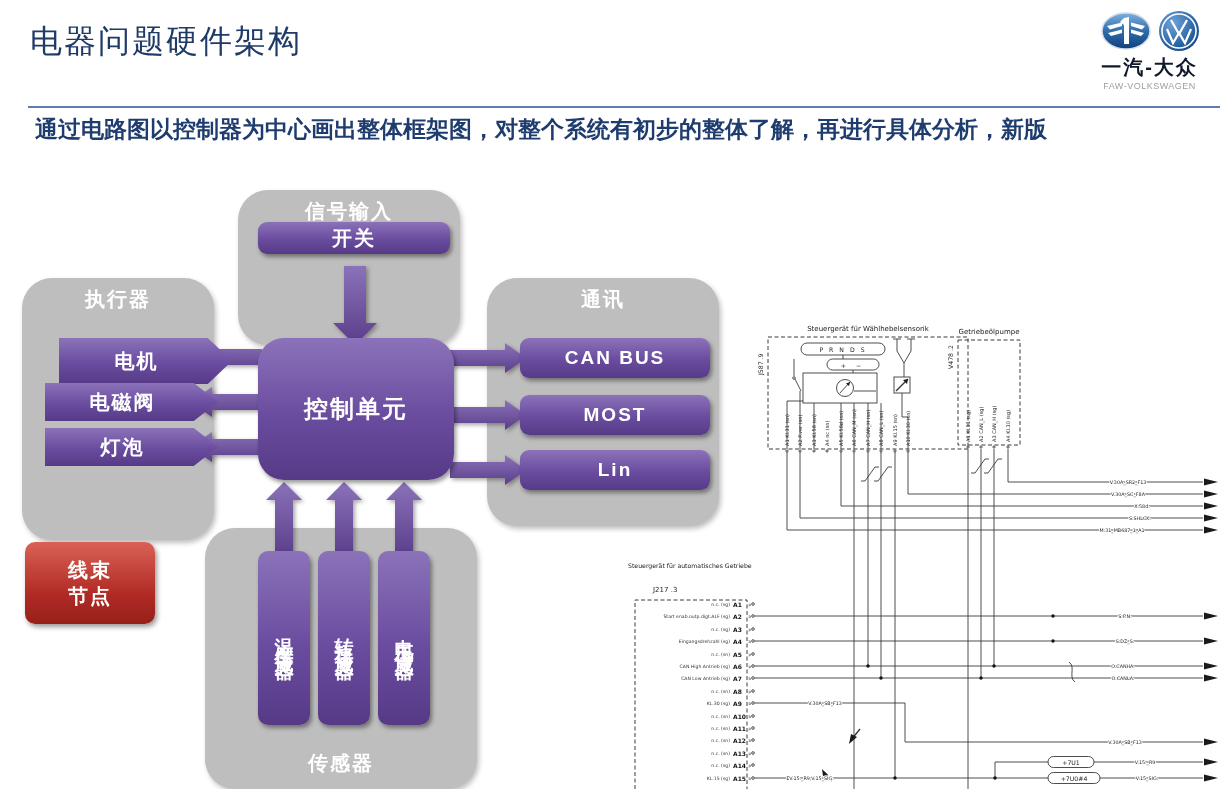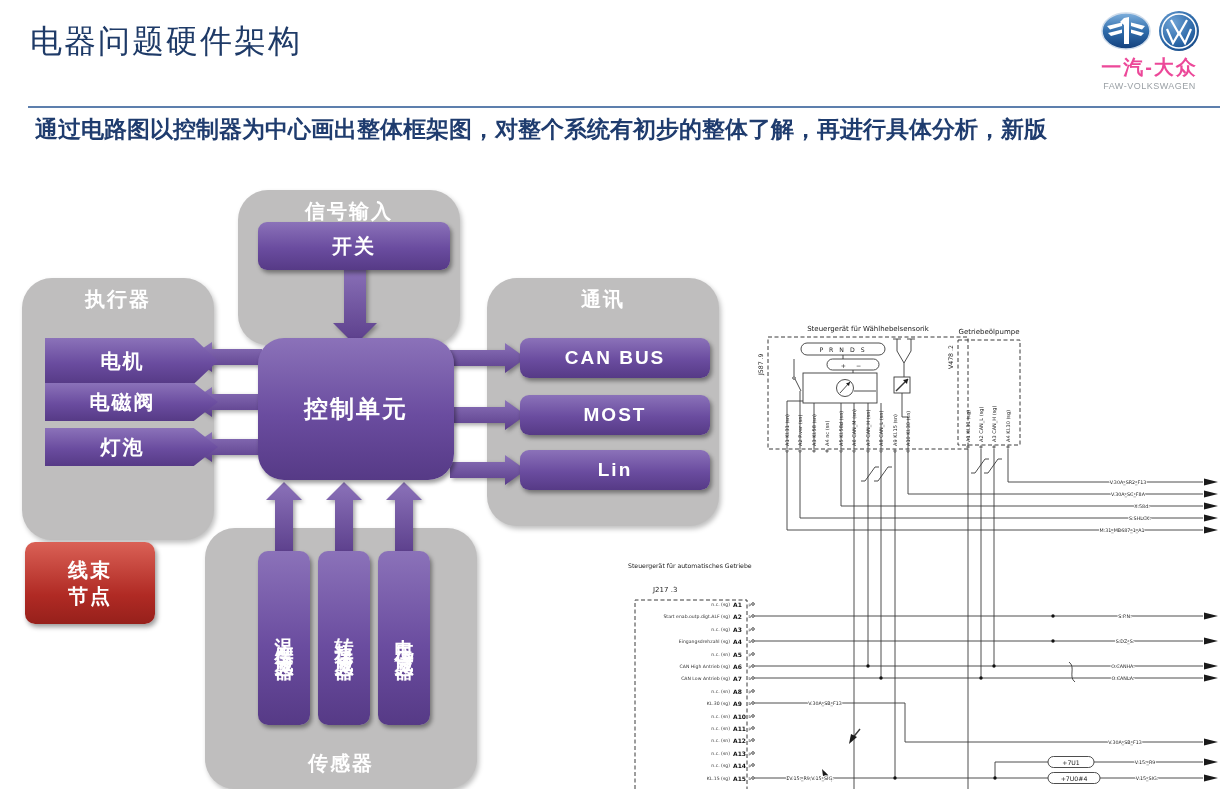--- a/index.html
+++ b/index.html
@@ -6,21 +6,21 @@
   .slide{position:relative;width:1220px;height:789px;background:#ffffff;overflow:hidden;
          font-family:"Liberation Sans",sans-serif;}
   .page-title{position:absolute;left:30px;top:20px;font-family:"Liberation Serif","DejaVu Serif",serif;
         font-size:32px;color:#1e3a67;letter-spacing:2px;}
   .rule{position:absolute;left:28px;right:0;top:106px;height:2px;background:#5d7fad;}
   .intro{position:absolute;left:35px;top:114px;width:1170px;font-size:23px;font-weight:bold;
         color:#1f3c6e;line-height:1.38;}
   
   .brand{position:absolute;right:8px;top:10px;width:125px;text-align:center;}
   .logos{display:flex;justify-content:center;gap:6px;align-items:center;}
-  .brand-cn{font-size:20px;font-weight:bold;color:#ec4899;letter-spacing:2px;margin-top:2px;}
+  .brand-cn{font-size:20px;font-weight:bold;color:#0f172a;letter-spacing:2px;margin-top:2px;}
   .brand-en{font-size:9px;font-weight:normal;color:#9aa0a5;letter-spacing:.5px;}
   
   .diagram{position:absolute;left:0;top:185px;width:740px;height:604px;}
   .gbox{position:absolute;background:#bfbebe;border-radius:30px;box-shadow:2px 3px 5px rgba(0,0,0,.25);}
   .gbox .gtitle{position:absolute;left:0;right:0;top:8px;text-align:center;color:#fff;
         font-size:20px;font-weight:bold;letter-spacing:2px;}
   .gbox .gtitle.bottom{top:auto;bottom:12px;}
   .pbtn{position:absolute;display:flex;align-items:center;justify-content:center;
         background:linear-gradient(180deg,#8b72b9 0%,#6a4c9f 55%,#563a86 100%);
         border-radius:9px;color:#fff;font-size:20px;font-weight:bold;letter-spacing:2px;
@@ -133,23 +133,23 @@
         <polygon points="450,165 505,165 505,158 526,173 505,188 505,181 450,181"></polygon>
         <polygon points="450,222 505,222 505,215 526,230 505,245 505,238 450,238"></polygon>
         <polygon points="450,277 505,277 505,270 526,285 505,300 505,293 450,293"></polygon>
 
         <polygon points="275,372 293,372 293,315 302,315 284,297 266,315 275,315"></polygon>
         <polygon points="335,372 353,372 353,315 362,315 344,297 326,315 335,315"></polygon>
         <polygon points="395,372 413,372 413,315 422,315 404,297 386,315 395,315"></polygon>
       </g>
     </svg>
 
-    <div class="pbtn" style="left:258px;top:37px;width:192px;height:48px;">开关</div>
-
-    <div class="pbtn pent" style="left:45px;top:153px;width:155px;height:46px;">电机</div>
+    <div class="pbtn" style="left:258px;top:37px;width:192px;height:32px;">开关</div>
+
+    <div class="pbtn pent" style="left:59px;top:153px;width:155px;height:46px;">电机</div>
     <div class="pbtn pent" style="left:45px;top:198px;width:155px;height:38px;">电磁阀</div>
     <div class="pbtn pent" style="left:45px;top:243px;width:155px;height:38px;">灯泡</div>
 
     <div class="pbtn ctrl" style="left:258px;top:153px;width:196px;height:142px;">控制单元</div>
 
     <div class="pbtn" style="left:520px;top:153px;width:190px;height:40px;font-size:19px;">CAN BUS</div>
     <div class="pbtn" style="left:520px;top:210px;width:190px;height:40px;font-size:19px;">MOST</div>
     <div class="pbtn" style="left:520px;top:265px;width:190px;height:40px;font-size:19px;">Lin</div>
 
     <div class="rbox" style="left:25px;top:357px;width:130px;height:82px;">

